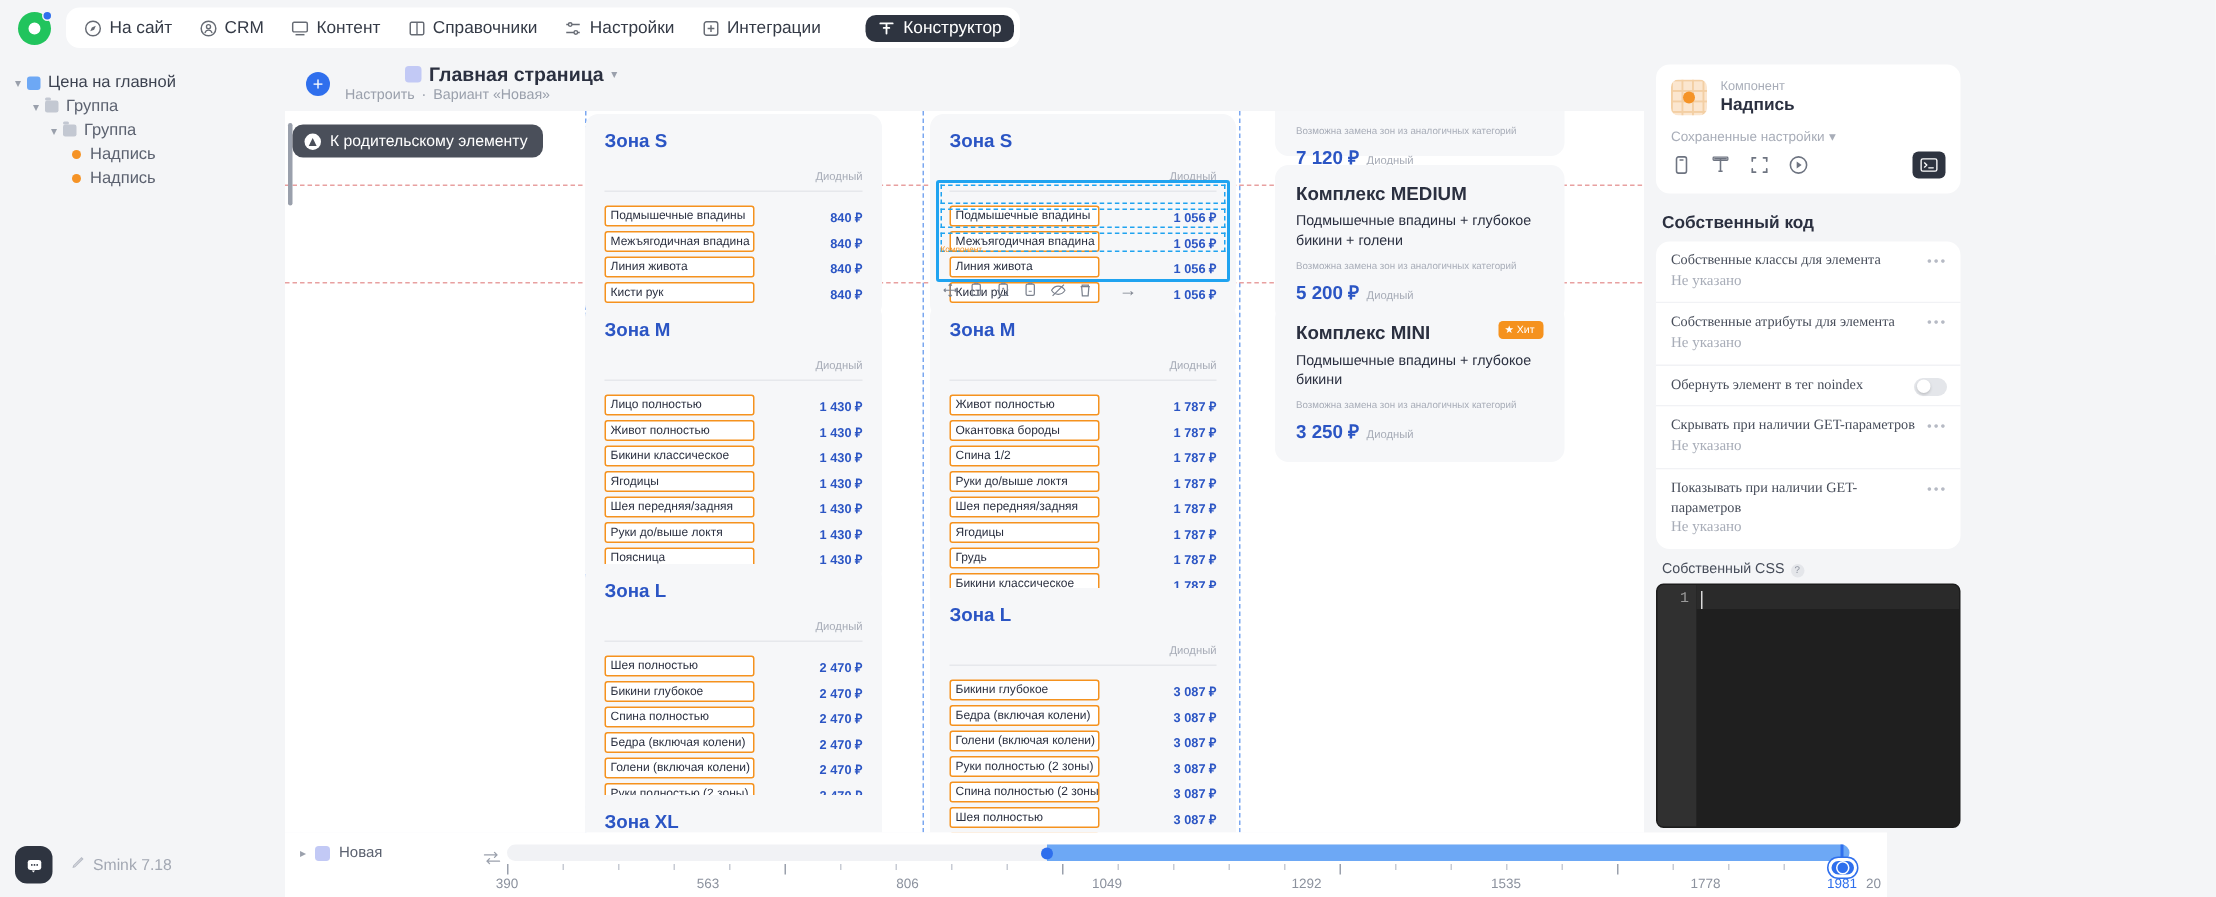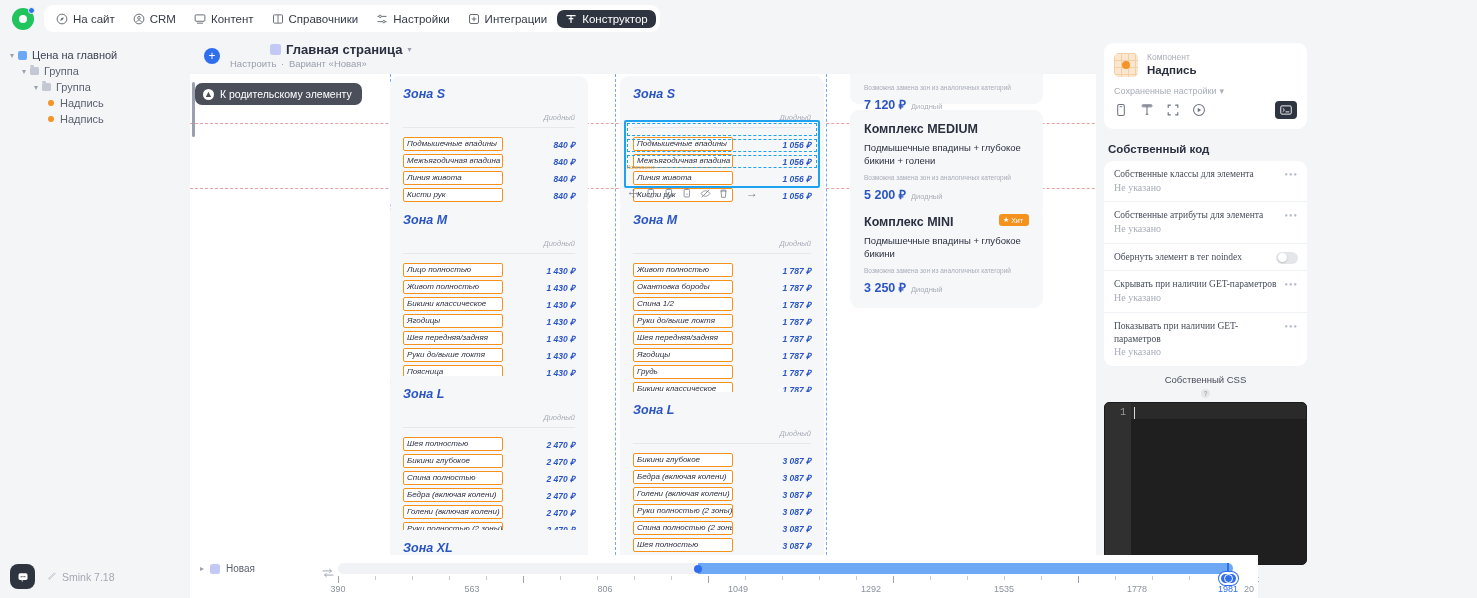--- a/index.html
+++ b/index.html
@@ -31,21 +31,21 @@
   }
   .navpill {
     background: #ffffff; border-radius: 9px; height: 27px;
     display: flex; align-items: center; padding: 3px 4px; gap: 2px;
   }
   .navitem {
     display: flex; align-items: center; gap: 5px;
     font-size: 11.5px; color: #343a46; padding: 3px 8px; border-radius: 7px;
     white-space: nowrap; cursor: pointer;
   }
-  .navitem.active { background: #2e3440; color: #ffffff; }
+  .navitem.active { background: #2e3440; color: #ffffff; margin-left: 20px; }
   .navitem .ico { width: 12px; height: 12px; display: inline-flex; align-items: center; justify-content: center; opacity: .75; }
   .navitem.active .ico { opacity: 1; }
   .navitem .ico svg { width: 12px; height: 12px; }
   .searchbox {
     margin-left: auto; width: 160px; height: 23px; border-radius: 7px;
     border: 1px solid #e4e6ea; background: #f7f8fa;
     display: flex; align-items: center; gap: 5px; padding: 0 8px;
     font-size: 11px; color: #a8adb8;
   }
 
@@ -133,21 +133,21 @@
     display: flex; align-items: center; justify-content: center; color: #4a4f5a; font-size: 9px;
   }
 
   
   .sel-left-bar {
     position: absolute; top: 8px; left: 2px; width: 3px; height: 55px; background: #9aa0ac; border-radius: 2px;
   }
 
   
   .card {
-    position: absolute; background: #f6f7f9; border-radius: 9px; padding: 11px 13px 9px 13px; font-style: italic;
+    position: absolute; background: #f6f7f9; border-radius: 9px; padding: 11px 13px 9px 13px;
   }
   .card-title { font-size: 12.5px; font-weight: bold; color: #2b55c4; margin-bottom: 12px; }
   .card-colhead { font-size: 7.5px; color: #a8adb8; text-align: right; padding-bottom: 5px; border-bottom: 1px solid #e6e8ec; margin-bottom: 8px;}
   .prow { display: flex; align-items: center; height: 16px; margin-bottom: 0px; }
   .pname {
     flex: 0 0 auto; width: 100px; font-size: 8px; color: #2b3040;
     border: 1.5px solid #f5921e; border-radius: 2px; padding: 2px 3px;
     line-height: 1.05; white-space: nowrap; overflow: hidden;
     background: #ffffff;
   }
@@ -227,21 +227,21 @@
   .rp-row-value { font-size: 10px; color: #a8adb8; line-height: 1.35; }
   .rp-dots { position: absolute; right: 9px; top: 8px; font-size: 10px; color: #b6bac4; letter-spacing: 1px; }
   .rp-toggle {
     position: absolute; right: 9px; top: 8px; width: 22px; height: 12px; border-radius: 7px;
     background: #e4e6ea; cursor: pointer;
   }
   .rp-toggle:after {
     content:""; position: absolute; top: 1.5px; left: 1.5px; width: 9px; height: 9px;
     border-radius: 50%; background: #ffffff; box-shadow: 0 1px 2px rgba(0,0,0,.18);
   }
-  .rp-codelabel { font-size: 9.5px; color: #474d5a; padding: 8px 4px 4px 4px; display:flex; align-items:center; gap:4px;flex-direction:column;}
+  .rp-codelabel { font-size: 9.5px; color: #474d5a; padding: 8px 4px 4px 4px; display:flex; align-items:flex-end; gap:4px;}
   .q-mark {
     width: 9px; height: 9px; border-radius: 50%; background: #e4e6ea; color: #8c929e;
     font-size: 6.5px; display: inline-flex; align-items: center; justify-content: center;
   }
   .rp-editor {
     background: #262626; border-radius: 5px; height: 163px; display: flex; overflow: hidden;
     border: 1px solid #1c1c1c;
   }
   .rp-editor .gutter {
     width: 26px; background: #303030; color: #9a9a9a; font-family: "Liberation Mono", monospace;

